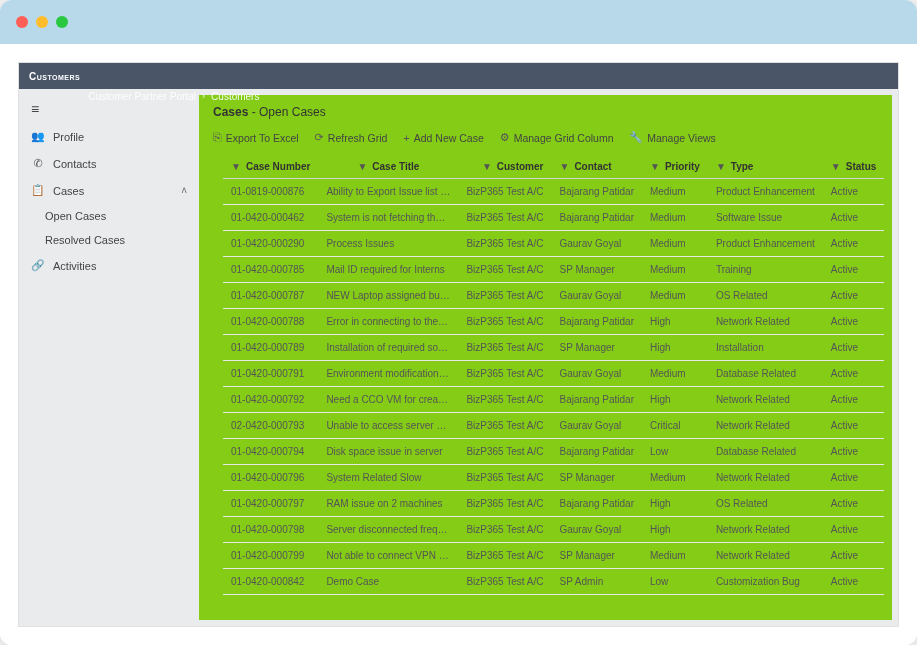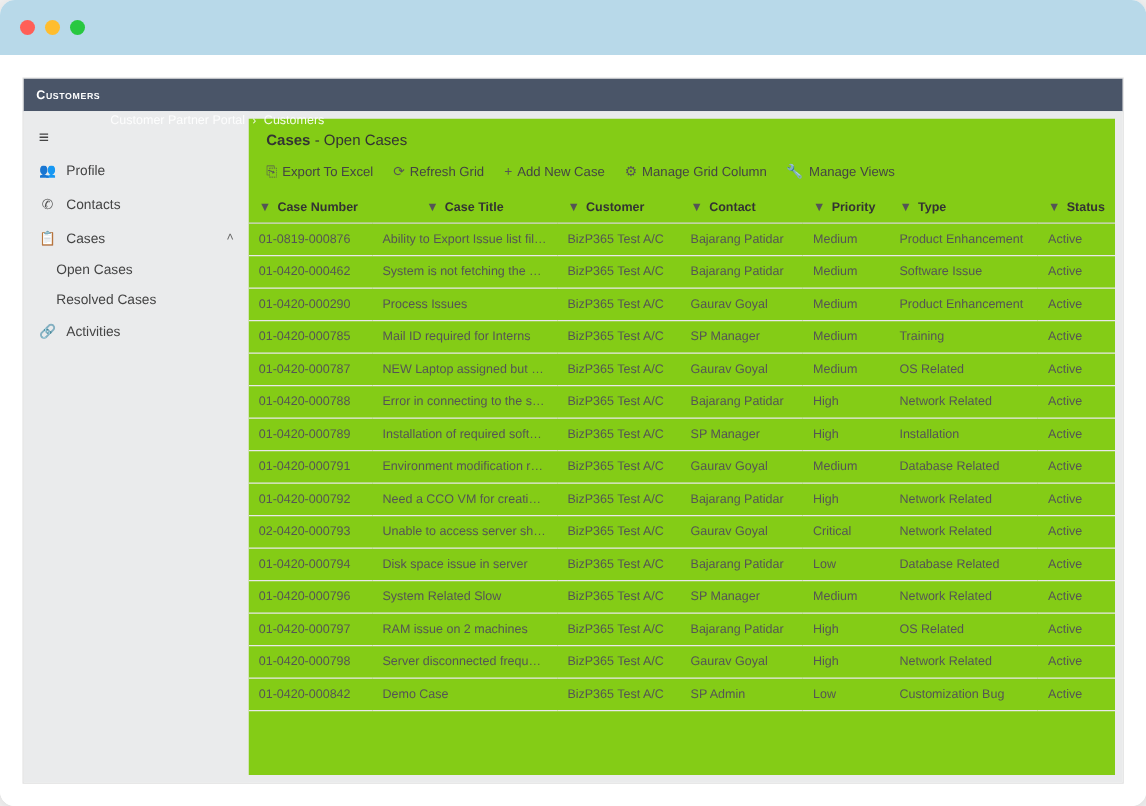--- a/index.html
+++ b/index.html
@@ -24,28 +24,28 @@
     .sidebar-item .icon { width: 14px; display: inline-flex; justify-content: center; font-size: 11px; color: #555; }
     .sidebar-item .chev { margin-left: auto; font-size: 10px; color: #666; }
     .sidebar-sub { padding-left: 26px; }
     .sidebar-sub .sub-item { padding: 6px 0; cursor: pointer; font-size: 11px; color: #444; }
     .content { flex: 1; background: #84cc16; margin: 6px 6px 6px 0; display: flex; flex-direction: column; overflow: hidden; }
     .page-title { padding: 10px 14px 8px; font-size: 12px; color: #333; }
     .page-title .bold { font-weight: 600; }
     .toolbar { display: flex; gap: 16px; padding: 4px 14px 10px; font-size: 10.5px; color: #444; border-bottom: 1px solid transparent; }
     .toolbar-item { display: flex; align-items: center; gap: 4px; cursor: pointer; }
     .toolbar-item .ticon { font-size: 11px; color: #555; }
-    .grid-wrap { flex: 1; overflow: auto; padding: 0 0 10px; }
+    .grid-wrap { flex: 1; overflow: auto; padding: 0 24px 10px; }
     table { width: 100%; border-collapse: collapse; font-size: 10px; color: #555; }
     thead th { text-align: left; padding: 6px 8px; border-bottom: 1px solid #d5d5d5; color: #333; font-weight: 600; white-space: nowrap; }
     thead th .filter { color: #555; margin-right: 5px; font-size: 10px; }
     tbody td { padding: 7px 8px; border-bottom: 1px solid #e8e8e8; white-space: nowrap; overflow: hidden; text-overflow: ellipsis; max-width: 140px; }
     .col-case-number { width: 100px; }
     .col-case-title { width: 150px; text-align: center; }
-    .col-customer { width: 100px; }
+    .col-customer { width: 100px; text-align: right; }
     .col-contact { width: 100px; }
     .col-priority { width: 70px; }
     .col-type { width: 120px; }
     .col-status { width: 60px; }
   </style>
 </head>
 <body>
 
 <div class="browser-frame">
   <div class="browser-header">
@@ -257,20 +257,29 @@
                   <tr>
                     <td>01-0420-000798</td>
                     <td>Server disconnected frequently</td>
                     <td>BizP365 Test A/C</td>
                     <td>Gaurav Goyal</td>
                     <td>High</td>
                     <td>Network Related</td>
                     <td>Active</td>
                   </tr>
                   <tr>
+                    <td>01-0420-000799</td>
+                    <td>Not able to connect VPN ser...</td>
+                    <td>BizP365 Test A/C</td>
+                    <td>SP Manager</td>
+                    <td>Medium</td>
+                    <td>Network Related</td>
+                    <td>Active</td>
+                  </tr>
+                  <tr>
                     <td>01-0420-000842</td>
                     <td>Demo Case</td>
                     <td>BizP365 Test A/C</td>
                     <td>SP Admin</td>
                     <td>Low</td>
                     <td>Customization Bug</td>
                     <td>Active</td>
                   </tr>
                 </tbody>
             </table>

